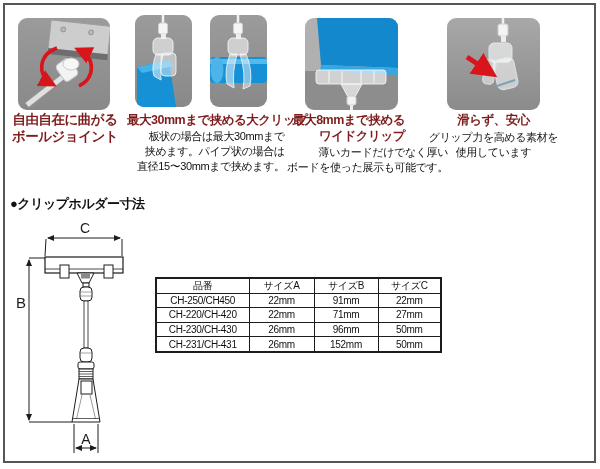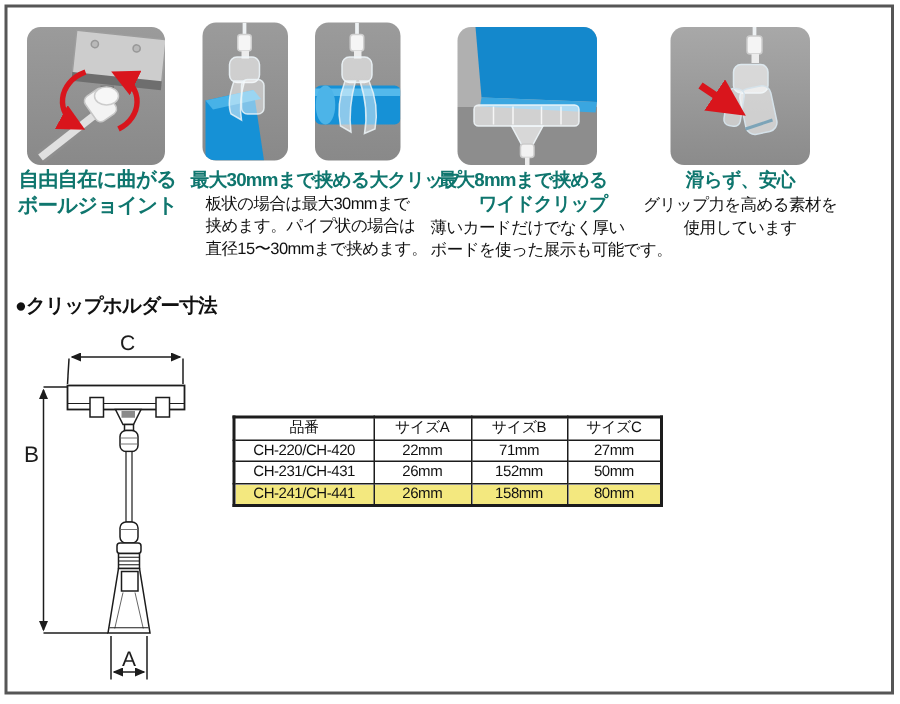--- a/index.html
+++ b/index.html
@@ -18,30 +18,30 @@
   }
   .photo svg { display:block; width:100%; height:100%; }
   .ph-f1 { left:18px; top:18px; width:92px; height:92px; }
   .ph-f2a { left:135px; top:15px; width:57px; height:92px; }
   .ph-f2b { left:210px; top:15px; width:57px; height:92px; }
   .ph-f3 { left:305px; top:18px; width:93px; height:92px;
            background:linear-gradient(to bottom,#b0b0b0 0 58%,#8d8d8d 58%); }
   .ph-f4 { left:447px; top:18px; width:93px; height:92px;
            background:linear-gradient(to bottom,#a8a8a8,#8b8b8b); }
   .caption {
-    position:absolute; font-weight:bold; color:#0f766e;
+    position:absolute; font-weight:bold; color:#7f1d1d;
     white-space:pre-line; text-align:center; letter-spacing:-0.5px;
   }
   .cap-f1 { left:6px;  top:112px; width:118px; font-size:13.5px; line-height:16.5px; }
   .cap-f2 { left:127px; top:113px; width:140px; font-size:12.5px; line-height:15px; white-space:nowrap; text-align:left; }
   .cap-f3 { left:291px; top:113px; width:114px; font-size:12.5px; line-height:15.5px;text-align:right; }
   .cap-f4 { left:437px; top:113px; width:113px; font-size:12.5px; line-height:15px; }
   .desc {
     position:absolute; font-size:11px; line-height:15px; color:#111;
-    white-space:pre-line; letter-spacing:-0.4px;
+    white-space:pre-line; letter-spacing:-0.4px;text-align:right;
   }
   .desc-f2 { left:137px; top:129px; }
   .desc-f3 { left:287px; top:145px; }
   .desc-f4 { left:427px; top:130px; width:133px; text-align:center; }
   .section-title {
     position:absolute; left:10px; top:195px;
     font-size:13px; font-weight:bold; letter-spacing:-0.5px;
   }
   .diagram { position:absolute; left:10px; top:212px; width:150px; height:252px; }
   .spec-table {
@@ -216,32 +216,38 @@
         <col style="width:63px">
       </colgroup>
     <tbody>
         <tr>
       <th>品番</th>
       <th>サイズA</th>
       <th>サイズB</th>
       <th>サイズC</th>
     </tr>
     <tr>
+      <td>CH-250/CH450</td>
+      <td>22mm</td>
+      <td>91mm</td>
+      <td>22mm</td>
+    </tr>
+    <tr>
       <td>CH-220/CH-420</td>
       <td>22mm</td>
       <td>71mm</td>
       <td>27mm</td>
     </tr>
     <tr>
+      <td>CH-230/CH-430</td>
+      <td>26mm</td>
+      <td>96mm</td>
+      <td>50mm</td>
+    </tr>
+    <tr>
       <td>CH-231/CH-431</td>
       <td>26mm</td>
       <td>152mm</td>
       <td>50mm</td>
     </tr>
-    <tr class="hl">
-      <td>CH-241/CH-441</td>
-      <td>26mm</td>
-      <td>158mm</td>
-      <td>80mm</td>
-    </tr>
   </tbody>
     </table>
 </div>
 
 </body></html>

